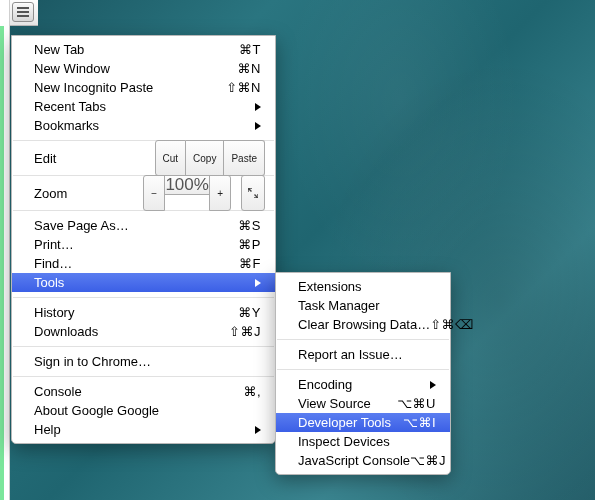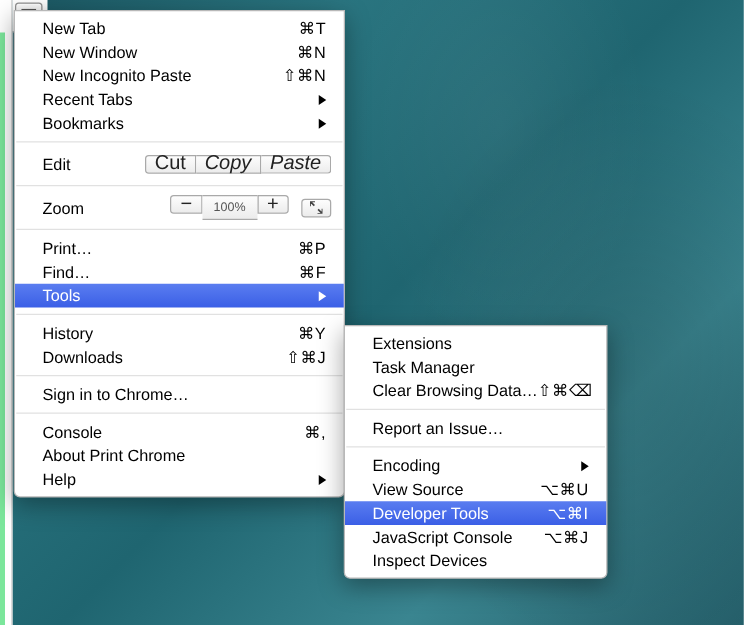--- a/index.html
+++ b/index.html
@@ -49,22 +49,22 @@
   .hamburger-btn svg { display:block; }
 
   .menu {
     position:absolute;
     background:#fff;
     border:1px solid #b8b8b8;
     border-radius:0 0 5px 5px;
     box-shadow:0 6px 20px rgba(0,0,0,0.35);
     padding:4px 0;
   }
-  .main-menu { left:11px; top:8px; width:265px; }
-  .sub-menu  { left:275px; top:260px; width:211px; }
+  .main-menu { left:11px; top:35px; width:265px; }
+  .sub-menu  { left:275px; top:272px; width:176px; }
 
   .item {
     display:flex; align-items:center;
     padding:2px 14px 2px 22px;
     height:19px;
     color:#000;
     white-space:nowrap;
     position:relative;
   }
   .item .label { flex:1; }
@@ -92,37 +92,37 @@
     display:flex; align-items:center;
     padding:0 10px 0 22px;
     height:24px;
   }
   .edit-row .label, .zoom-row .label { flex:1; }
 
   .btn-group { display:flex; }
   .mini-btn {
     background:linear-gradient(#fdfdfd,#ececec);
     border:1px solid #a9a9a9;
-    height:15px;
+    height:36px;
     padding:0 7px;
-    font-size:16px;
+    font-size:10px;
     display:flex; align-items:center; justify-content:center;
     color:#222;
   }
-  .mini-btn + .mini-btn { border-left:none;font-style:italic; }
+  .mini-btn + .mini-btn { border-left:none; }
   .mini-btn:first-child { border-radius:3px 0 0 3px; }
   .mini-btn:last-child  { border-radius:0 3px 3px 0; }
   .mini-btn.solo { border-radius:3px; margin-left:10px; width:24px; padding:0; }
 
   .zoom-val {
     background:linear-gradient(#fdfdfd,#ececec);
     border:1px solid #a9a9a9;
     border-left:none; border-right:none;
     height:20px; width:44px;
-    font-size:10px;
+    font-size:17px;
     display:flex; align-items:center; justify-content:center;
     color:#555;
   }
 </style>
 </head>
 <body>
 
 <div class="left-edge"></div>
 <div class="topbar"></div>
 
@@ -191,20 +191,24 @@
       <svg width="10" height="10" viewBox="0 0 10 10">
         <path d="M0 4 L0 0 L4 0 M0 0 L3.5 3.5" stroke="#444" stroke-width="1.4" fill="none"></path>
         <path d="M10 6 L10 10 L6 10 M10 10 L6.5 6.5" stroke="#444" stroke-width="1.4" fill="none"></path>
       </svg>
     </div>
   </div>
 
   <div class="sep"></div>
 
   <div class="item">
+    <span class="label">Save Page As…</span>
+    <span class="short">⌘S</span>
+  </div>
+  <div class="item">
     <span class="label">Print…</span>
     <span class="short">⌘P</span>
   </div>
   <div class="item">
     <span class="label">Find…</span>
     <span class="short">⌘F</span>
   </div>
   <div class="item highlight">
     <span class="label">Tools</span>
     <span class="chev"></span>
@@ -227,21 +231,21 @@
     <span class="label">Sign in to Chrome…</span>
   </div>
 
   <div class="sep"></div>
 
   <div class="item">
     <span class="label">Console</span>
     <span class="short">⌘,</span>
   </div>
   <div class="item">
-    <span class="label">About Print Chrome</span>
+    <span class="label">About Google Google</span>
   </div>
   <div class="item">
     <span class="label">Help</span>
     <span class="chev"></span>
   </div>
 
 </div>
 
 <div class="menu sub-menu">
   <div class="item">
@@ -269,19 +273,19 @@
   </div>
   <div class="item">
     <span class="label">View Source</span>
     <span class="short">⌥⌘U</span>
   </div>
   <div class="item highlight">
     <span class="label">Developer Tools</span>
     <span class="short">⌥⌘I</span>
   </div>
   <div class="item">
+    <span class="label">Inspect Devices</span>
+  </div>
+  <div class="item">
     <span class="label">JavaScript Console</span>
     <span class="short">⌥⌘J</span>
   </div>
-  <div class="item">
-    <span class="label">Inspect Devices</span>
-  </div>
 </div>
 
 </body></html>

